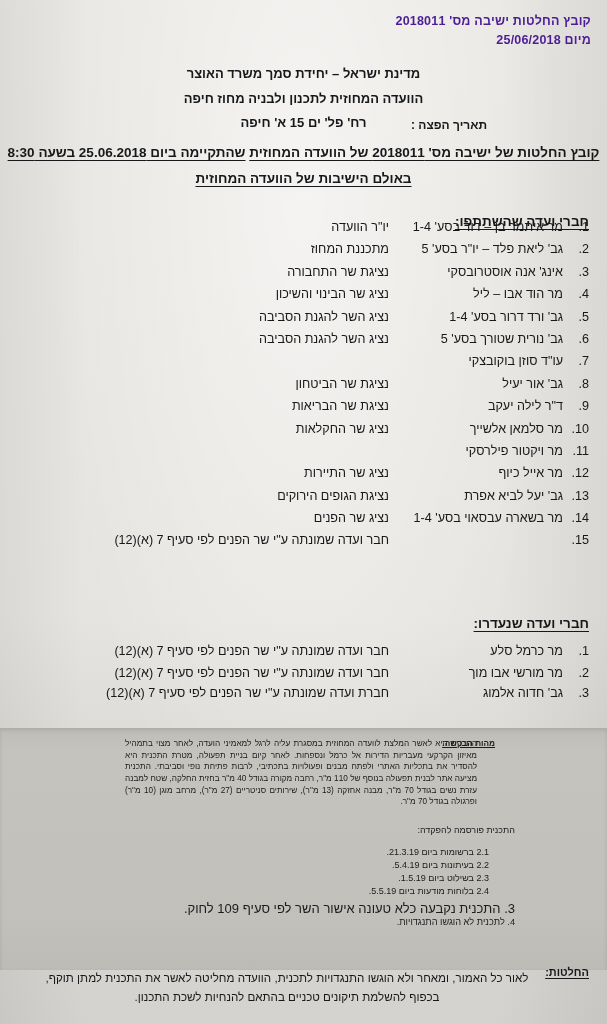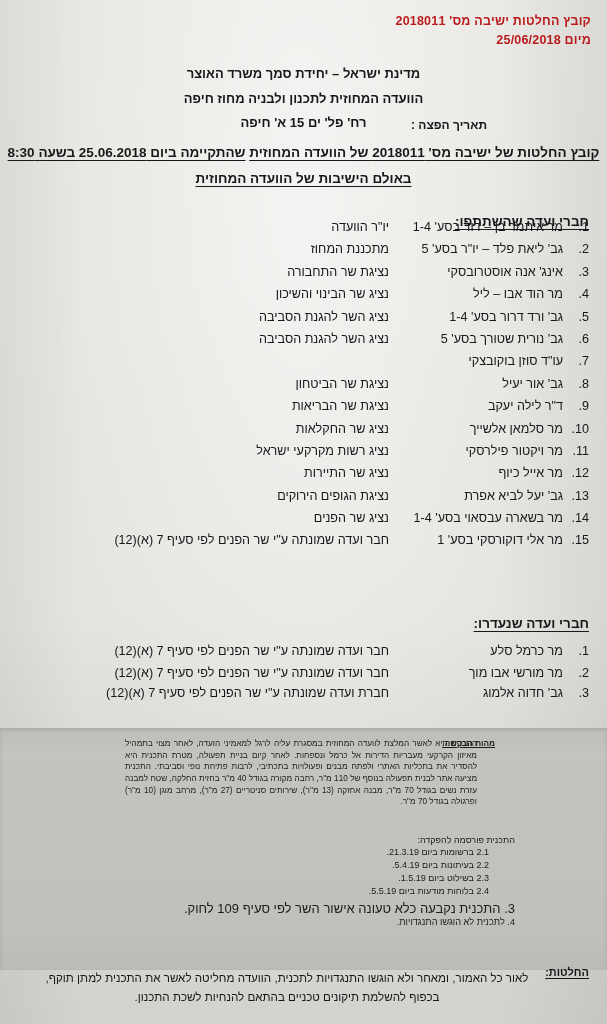--- a/index.html
+++ b/index.html
@@ -45,21 +45,21 @@
   
   .stamp {
     position: absolute;
     top: 12px;
     right: 16px;
     text-align: right;
     font-size: 12.5px;
     line-height: 1.55;
     font-weight: 700;
     letter-spacing: 0.2px;
-    color: #b91c1c;
+    color: #4c1d95;
   }
   
   .title-block {
     position: absolute;
     top: 62px;
     left: 0;
     right: 0;
     text-align: center;
     font-size: 13px;
     line-height: 1.9;
@@ -161,21 +161,21 @@
     text-decoration: underline;
     margin-left: 27px;
   }
   #clause-1-text {
     right: 130px;
     width: 352px;
     top: 10px;
   }
   #clause-2 {
     right: 92px;
-    top: 106px;
+    top: 96px;
     font-size: 9px;
   }
   .sub {
     position: absolute;
     font-size: 9px;
     line-height: 1.5;
     white-space: nowrap;
   }
   #sub-1 { right: 118px; top: 118px; }
   #sub-2 { right: 118px; top: 131px; }
@@ -276,40 +276,38 @@
         <span class="role">נציגת שר הבריאות</span>
       </div>
       <div class="row">
         <span class="num">10.</span>
         <span class="name">מר סלמאן אלשייך</span>
         <span class="role">נציג שר החקלאות</span>
       </div>
       <div class="row">
         <span class="num">11.</span>
         <span class="name">מר ויקטור פילרסקי</span>
-        <span class="role">נציג רשות מקרקעי ישראל</span>
       </div>
       <div class="row">
         <span class="num">12.</span>
         <span class="name">מר אייל כיוף</span>
         <span class="role">נציג שר התיירות</span>
       </div>
       <div class="row">
         <span class="num">13.</span>
         <span class="name">גב' יעל לביא אפרת</span>
         <span class="role">נציגת הגופים הירוקים</span>
       </div>
       <div class="row">
         <span class="num">14.</span>
         <span class="name">מר בשארה עבסאוי בסע' 1-4</span>
         <span class="role">נציג שר הפנים</span>
       </div>
       <div class="row">
         <span class="num">15.</span>
-        <span class="name">מר אלי דוקורסקי בסע' 1</span>
         <span class="role">חבר ועדה שמונתה ע"י שר הפנים לפי סעיף 7 (א)(12)</span>
       </div>
     </div>
 
     <div class="sec-head" id="absent-head">חברי ועדה שנעדרו:</div>
     <div class="list" id="absent-list">
       <div class="row">
         <span class="num">1.</span>
         <span class="name">מר כרמל סלע</span>
         <span class="role">חבר ועדה שמונתה ע"י שר הפנים לפי סעיף 7 (א)(12)</span>

